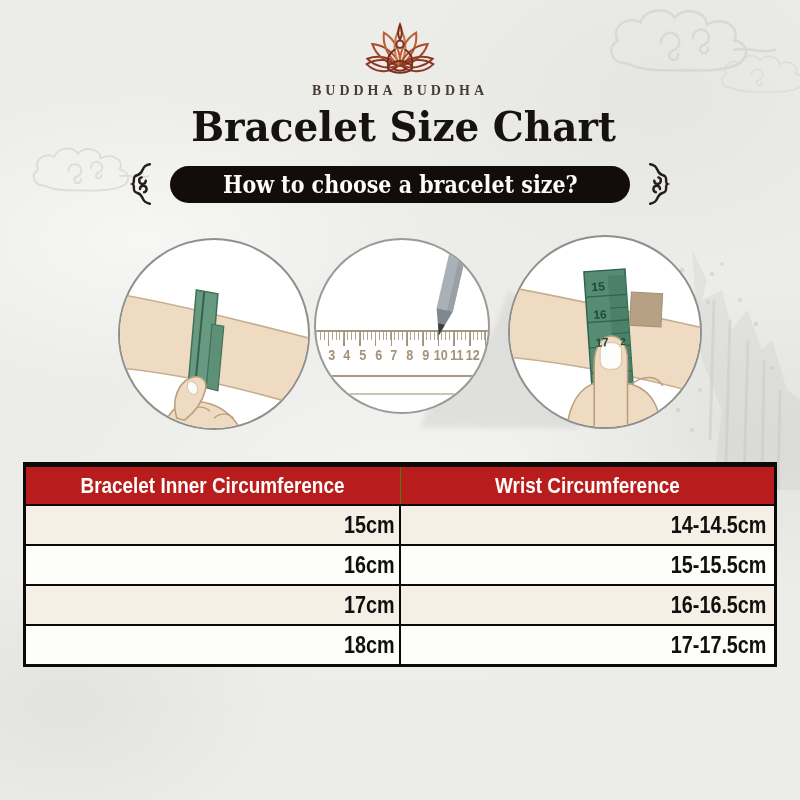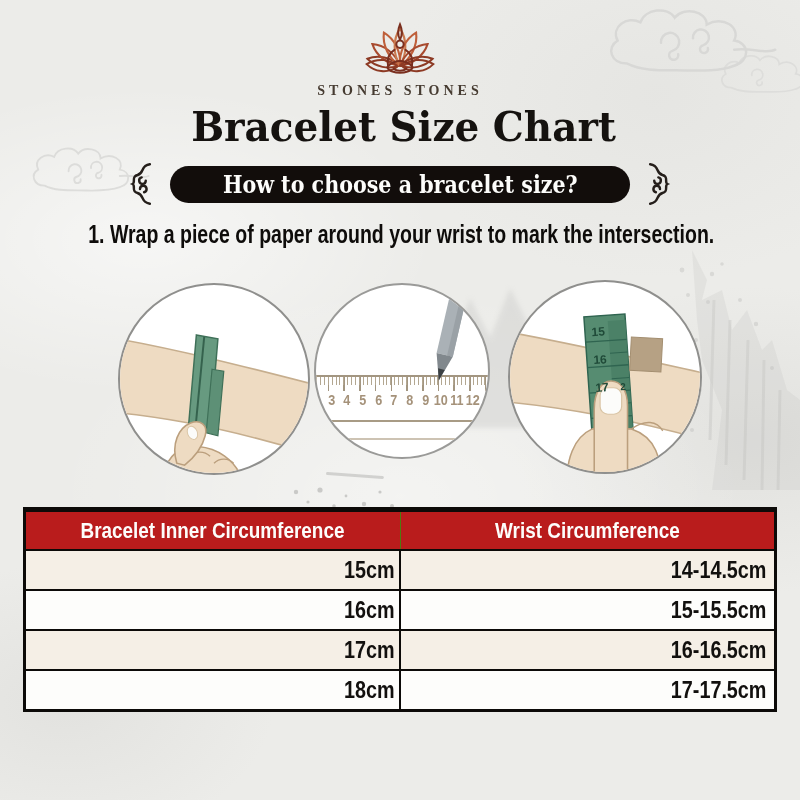--- a/index.html
+++ b/index.html
@@ -190,40 +190,39 @@
         <path id="petal" d="M0,0 C-8,-13 -8,-30 0,-42 C8,-30 8,-13 0,0"></path>
       </defs>
       <g stroke="#7a2f1f" stroke-width="2.5">
         <path d="M70,27 C67,22 67,15 70,8 C73,15 73,22 70,27"></path>
         <circle cx="70" cy="33" r="4.6"></circle>
         <path d="M63,40 C56,44 53,52 55,60 M77,40 C84,44 87,52 85,60"></path>
         <path d="M54,62 C58,56 66,54 70,54 C74,54 82,56 86,62 C84,67 76,69 70,69 C64,69 56,67 54,62 Z"></path>
         <path d="M62,64 C66,67 74,67 78,64"></path>
       </g>
     </svg>
-    <div class="brand">STONES STONES</div>
+    <div class="brand">BUDDHA BUDDHA</div>
 
     <h1 class="title"><span class="squeeze">Bracelet Size Chart</span></h1>
 
     <div class="badge-row">
       <svg width="30" height="46" viewBox="0 0 32 56" fill="none" stroke="#241e1a" stroke-width="3" stroke-linecap="round">
         <path d="M28,4 C16,6 22,14 13,17 C5,19 11,26 7,28 C11,30 5,37 13,39 C22,42 16,50 28,52"></path>
         <path d="M18,20 a4,4 0 1,0 5,4"></path>
         <path d="M16,34 a4,4 0 1,1 5,4"></path>
       </svg>
       <div class="badge"><span class="squeeze">How to choose a bracelet size?</span></div>
       <svg width="30" height="46" viewBox="0 0 32 56" fill="none" stroke="#241e1a" stroke-width="3" stroke-linecap="round" transform="scale(-1,1)">
         <path d="M28,4 C16,6 22,14 13,17 C5,19 11,26 7,28 C11,30 5,37 13,39 C22,42 16,50 28,52"></path>
         <path d="M18,20 a4,4 0 1,0 5,4"></path>
         <path d="M16,34 a4,4 0 1,1 5,4"></path>
       </svg>
     </div>
 
     <div class="instructions">
-      <div><span class="squeeze">1. Wrap a piece of paper around your wrist to mark the intersection.</span></div>
     </div>
 
     <div class="figures">
 
       <div class="circle c1">
         <svg viewBox="0 0 192 192">
           <path d="M-8,54 C60,66 130,84 200,102 L200,174 C130,152 58,136 -8,130 Z" fill="#eedbc2" stroke="#c6ae8e" stroke-width="1.6"></path>
           <path d="M78,51 L100,55 L92,150 L70,144 Z" fill="#679a80" stroke="#3f7058" stroke-width="1.5"></path>
           <path d="M94,86 L106,88 L100,154 L88,151 Z" fill="#5d9076" stroke="#3f7058" stroke-width="1.2"></path>
           <path d="M86,53 L77,147" stroke="#35624d" stroke-width="2" fill="none"></path>

